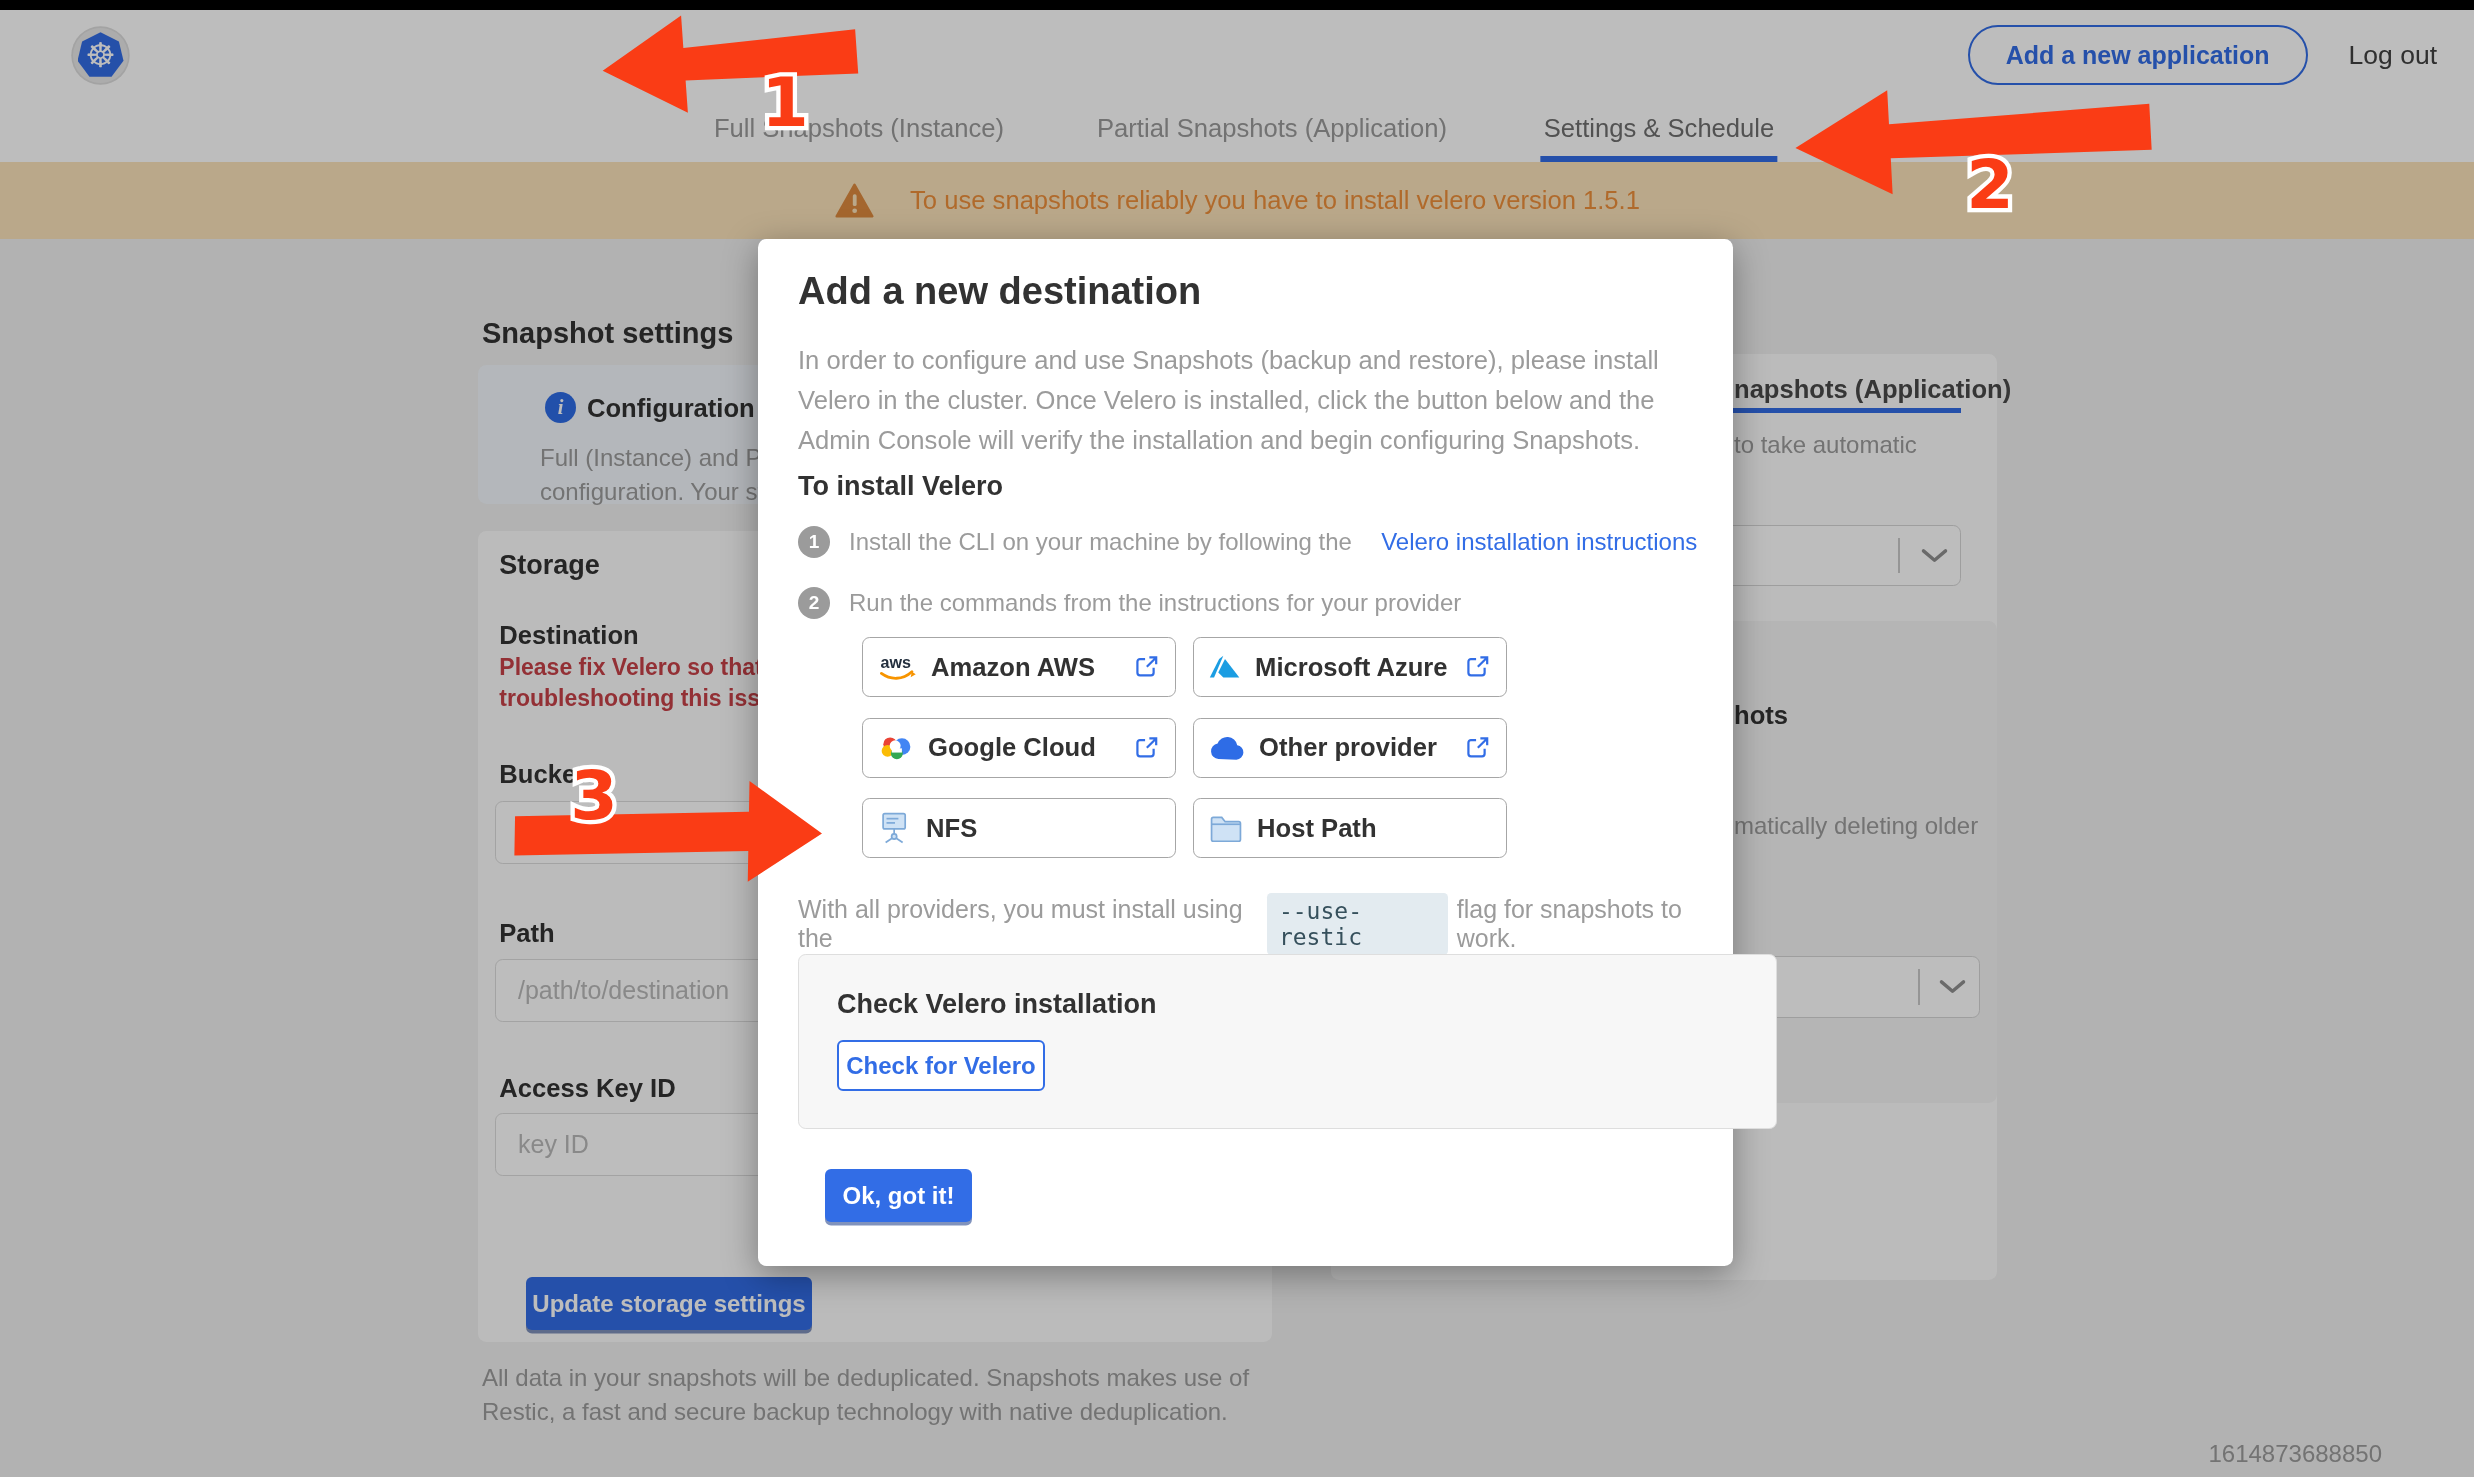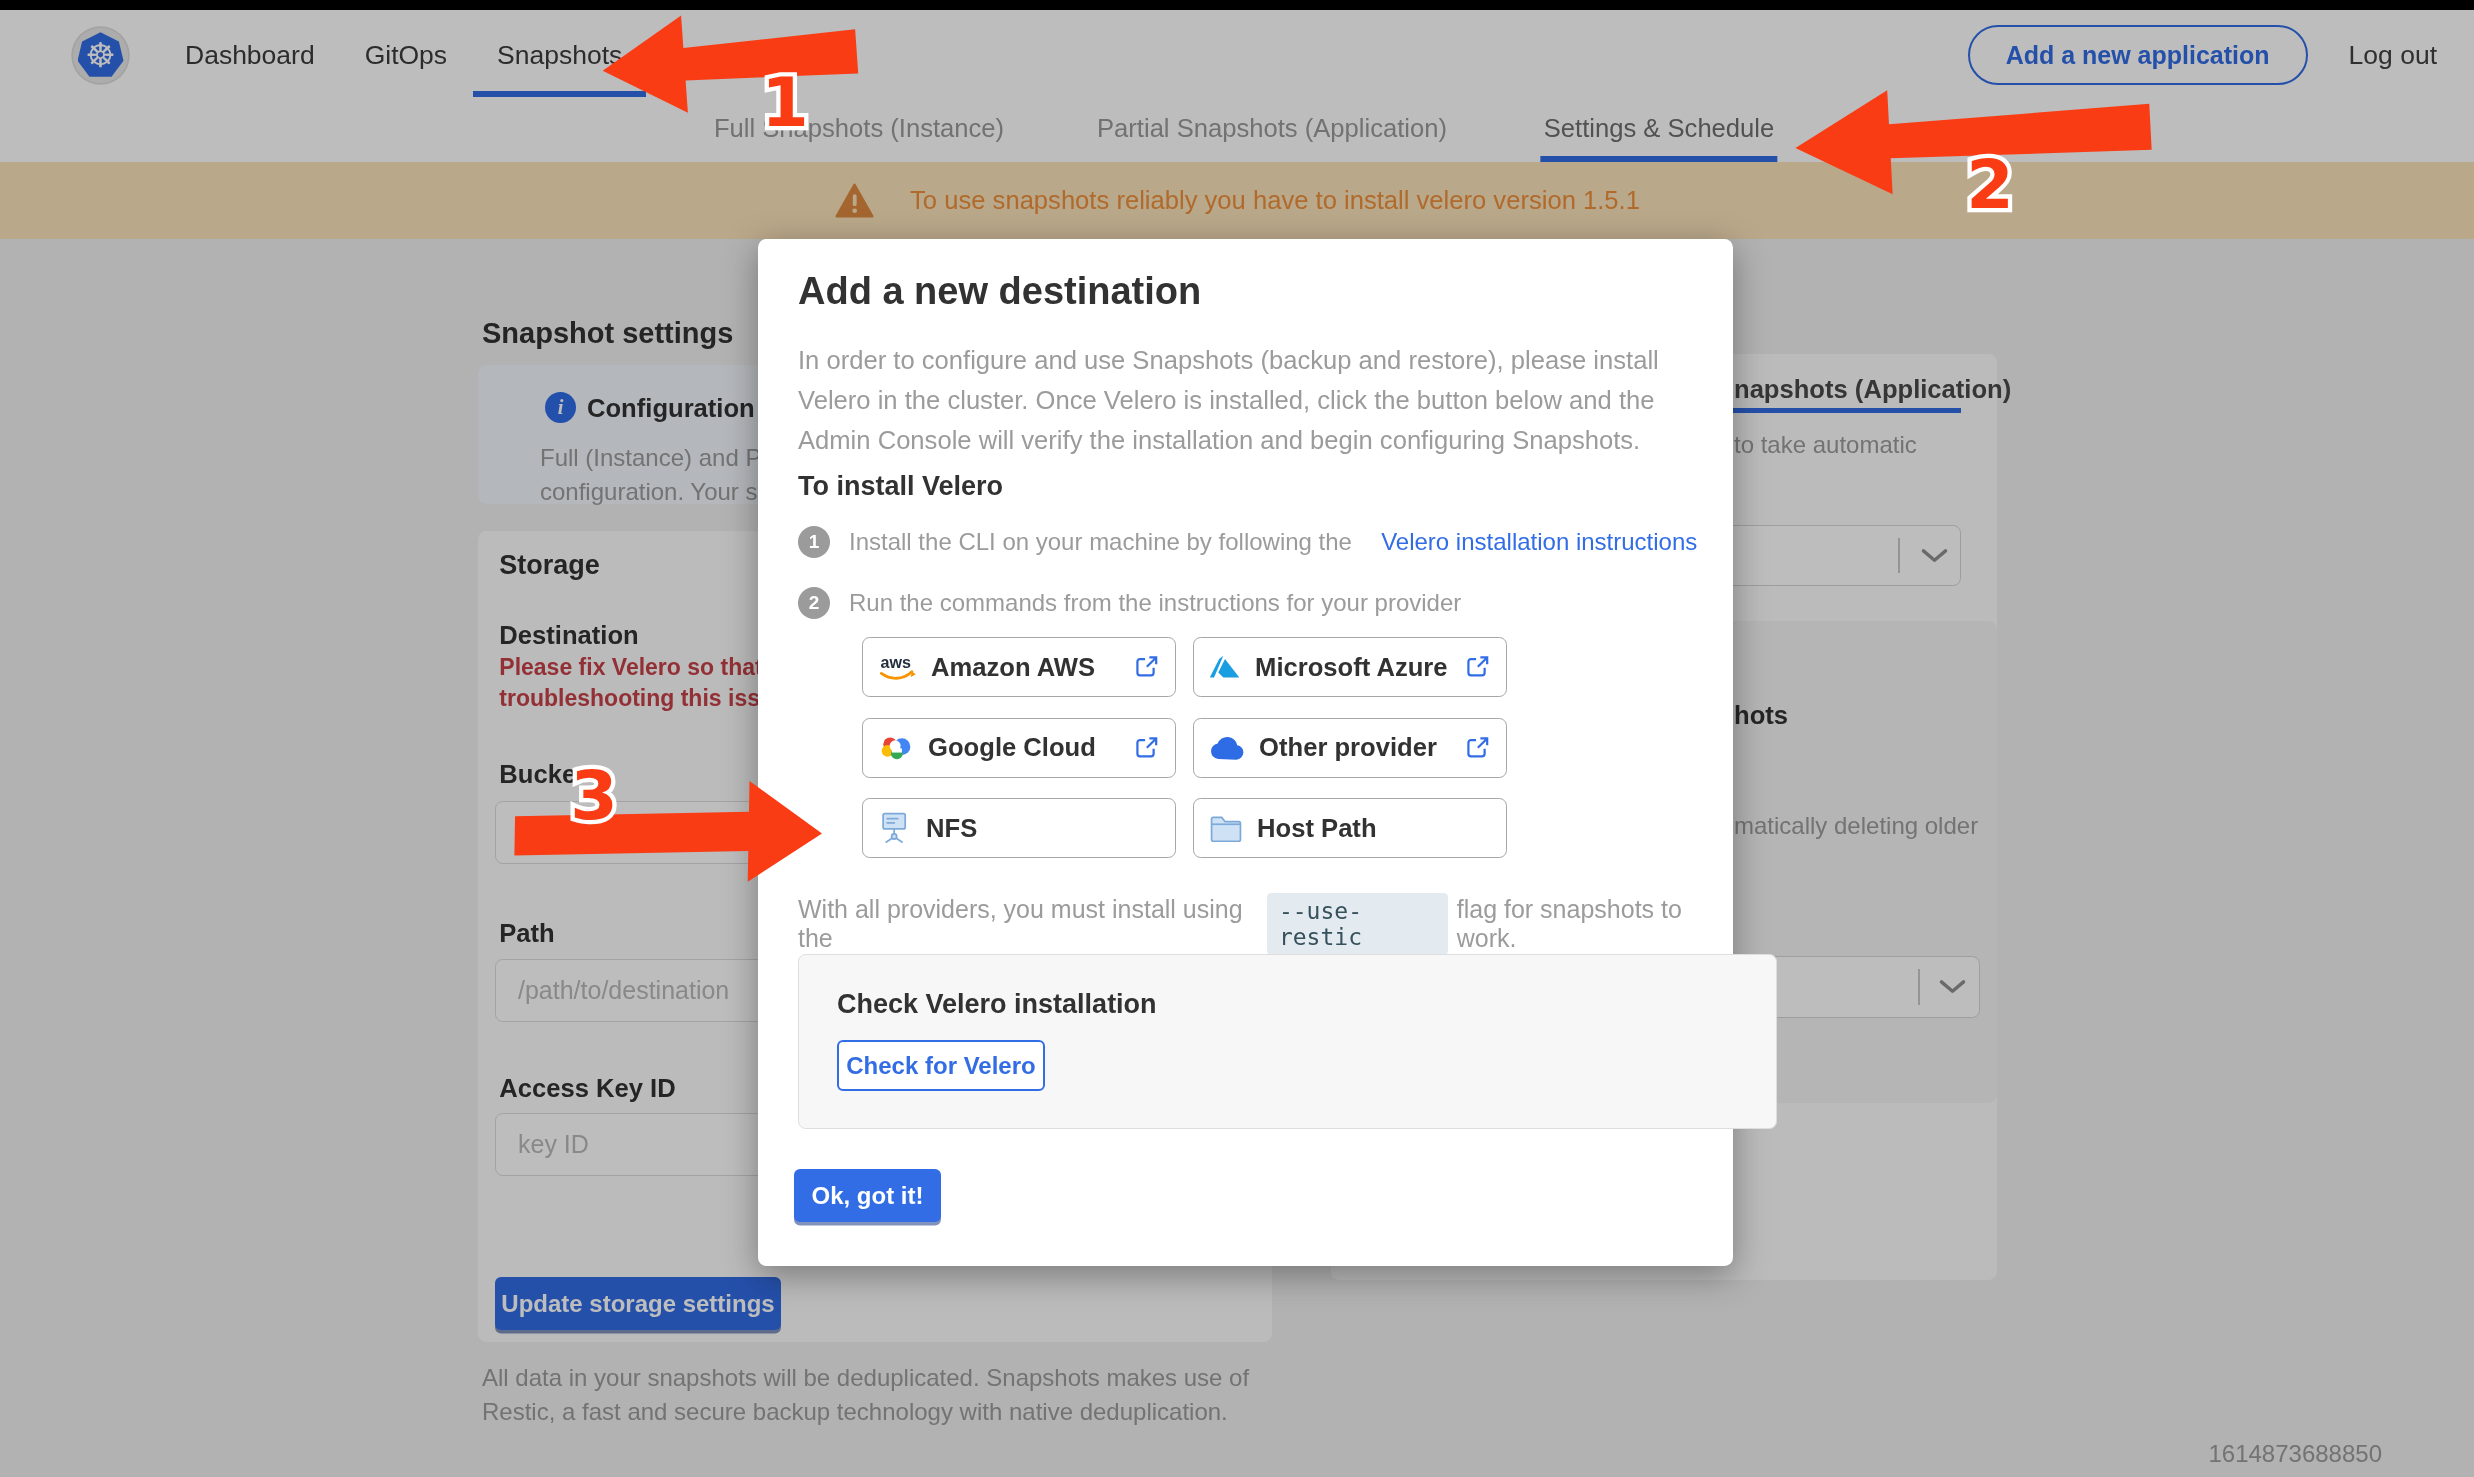--- a/index.html
+++ b/index.html
@@ -40,21 +40,21 @@
   .info-icon{width:31px;height:31px;border-radius:50%;background:#2e6ce6;color:#fff;display:flex;
              align-items:center;justify-content:center;font-size:20.5px;font-weight:bold;font-style:italic;
              font-family:"Liberation Serif",serif;}
   .lbl{font-size:25.6px;font-weight:bold;color:#323232;}
   .grey-t{font-size:24px;color:#9b9b9b;}
   .err-t{font-size:23px;font-weight:bold;color:#c74148;line-height:31px;}
   .t-input{box-sizing:border-box;border:1.7px solid #dcdcdc;border-radius:7.7px;background:#fff;
            font-size:25px;color:#4a4a4a;padding:0 22px;font-family:"Liberation Sans",sans-serif;}
   .t-input::placeholder{color:#b9b9b9;}
   .btn-primary{background:#326de6;color:#fff;font-weight:bold;font-size:24px;border:none;border-radius:6px;
-               box-shadow:0 3.4px 0 rgba(23,56,133,.55);font-family:"Liberation Sans",sans-serif;}
+               box-shadow:0 3.4px 0 rgba(23,56,133,.55);font-family:"Liberation Sans",sans-serif;margin-left:31px;}
   .dropdown{box-sizing:border-box;background:#fff;border:1.7px solid #d6d6d6;border-radius:7.7px;position:absolute;}
   .dd-div{position:absolute;top:12px;bottom:12px;width:1.7px;background:#c9c9c9;}
   .dd-chev{position:absolute;top:50%;transform:translateY(-50%);}
   .subtab-frag{font-size:25.6px;font-weight:bold;color:#4a4a4a;}
   .subtab-line{background:#326de6;height:5.1px;}
 
   
   .overlay{left:0;top:0;width:2475px;height:1477px;background:rgba(0,0,0,0.26);z-index:10;}
   .modal{left:758px;top:239px;width:975px;height:1027px;background:#fff;border-radius:8.5px;z-index:20;
          box-shadow:0 8.5px 34px rgba(0,0,0,.35);}
@@ -85,25 +85,20 @@
 <div class="screen">
 
   <div class="abs black-strip"></div>
 
   <header class="abs navbar" style="z-index:1;">
     <div class="logo-wrap">
       <div class="logo-hept">
         <span>☸</span>
       </div>
     </div>
-    <nav class="nav-items">
-      <div class="nav-item">Dashboard</div>
-      <div class="nav-item">GitOps</div>
-      <div class="nav-item active">Snapshots</div>
-    </nav>
     <div class="nav-right">
       <button class="pill-btn">Add a new application</button>
       <span class="logout">Log out</span>
     </div>
   </header>
 
   <div class="abs tabrow" style="z-index:1;">
     <div class="tab" style="left:859px;">Full Snapshots (Instance)</div>
     <div class="tab" style="left:1272px;">Partial Snapshots (Application)</div>
     <div class="tab active" style="left:1659px;">Settings &amp; Schedule</div>

